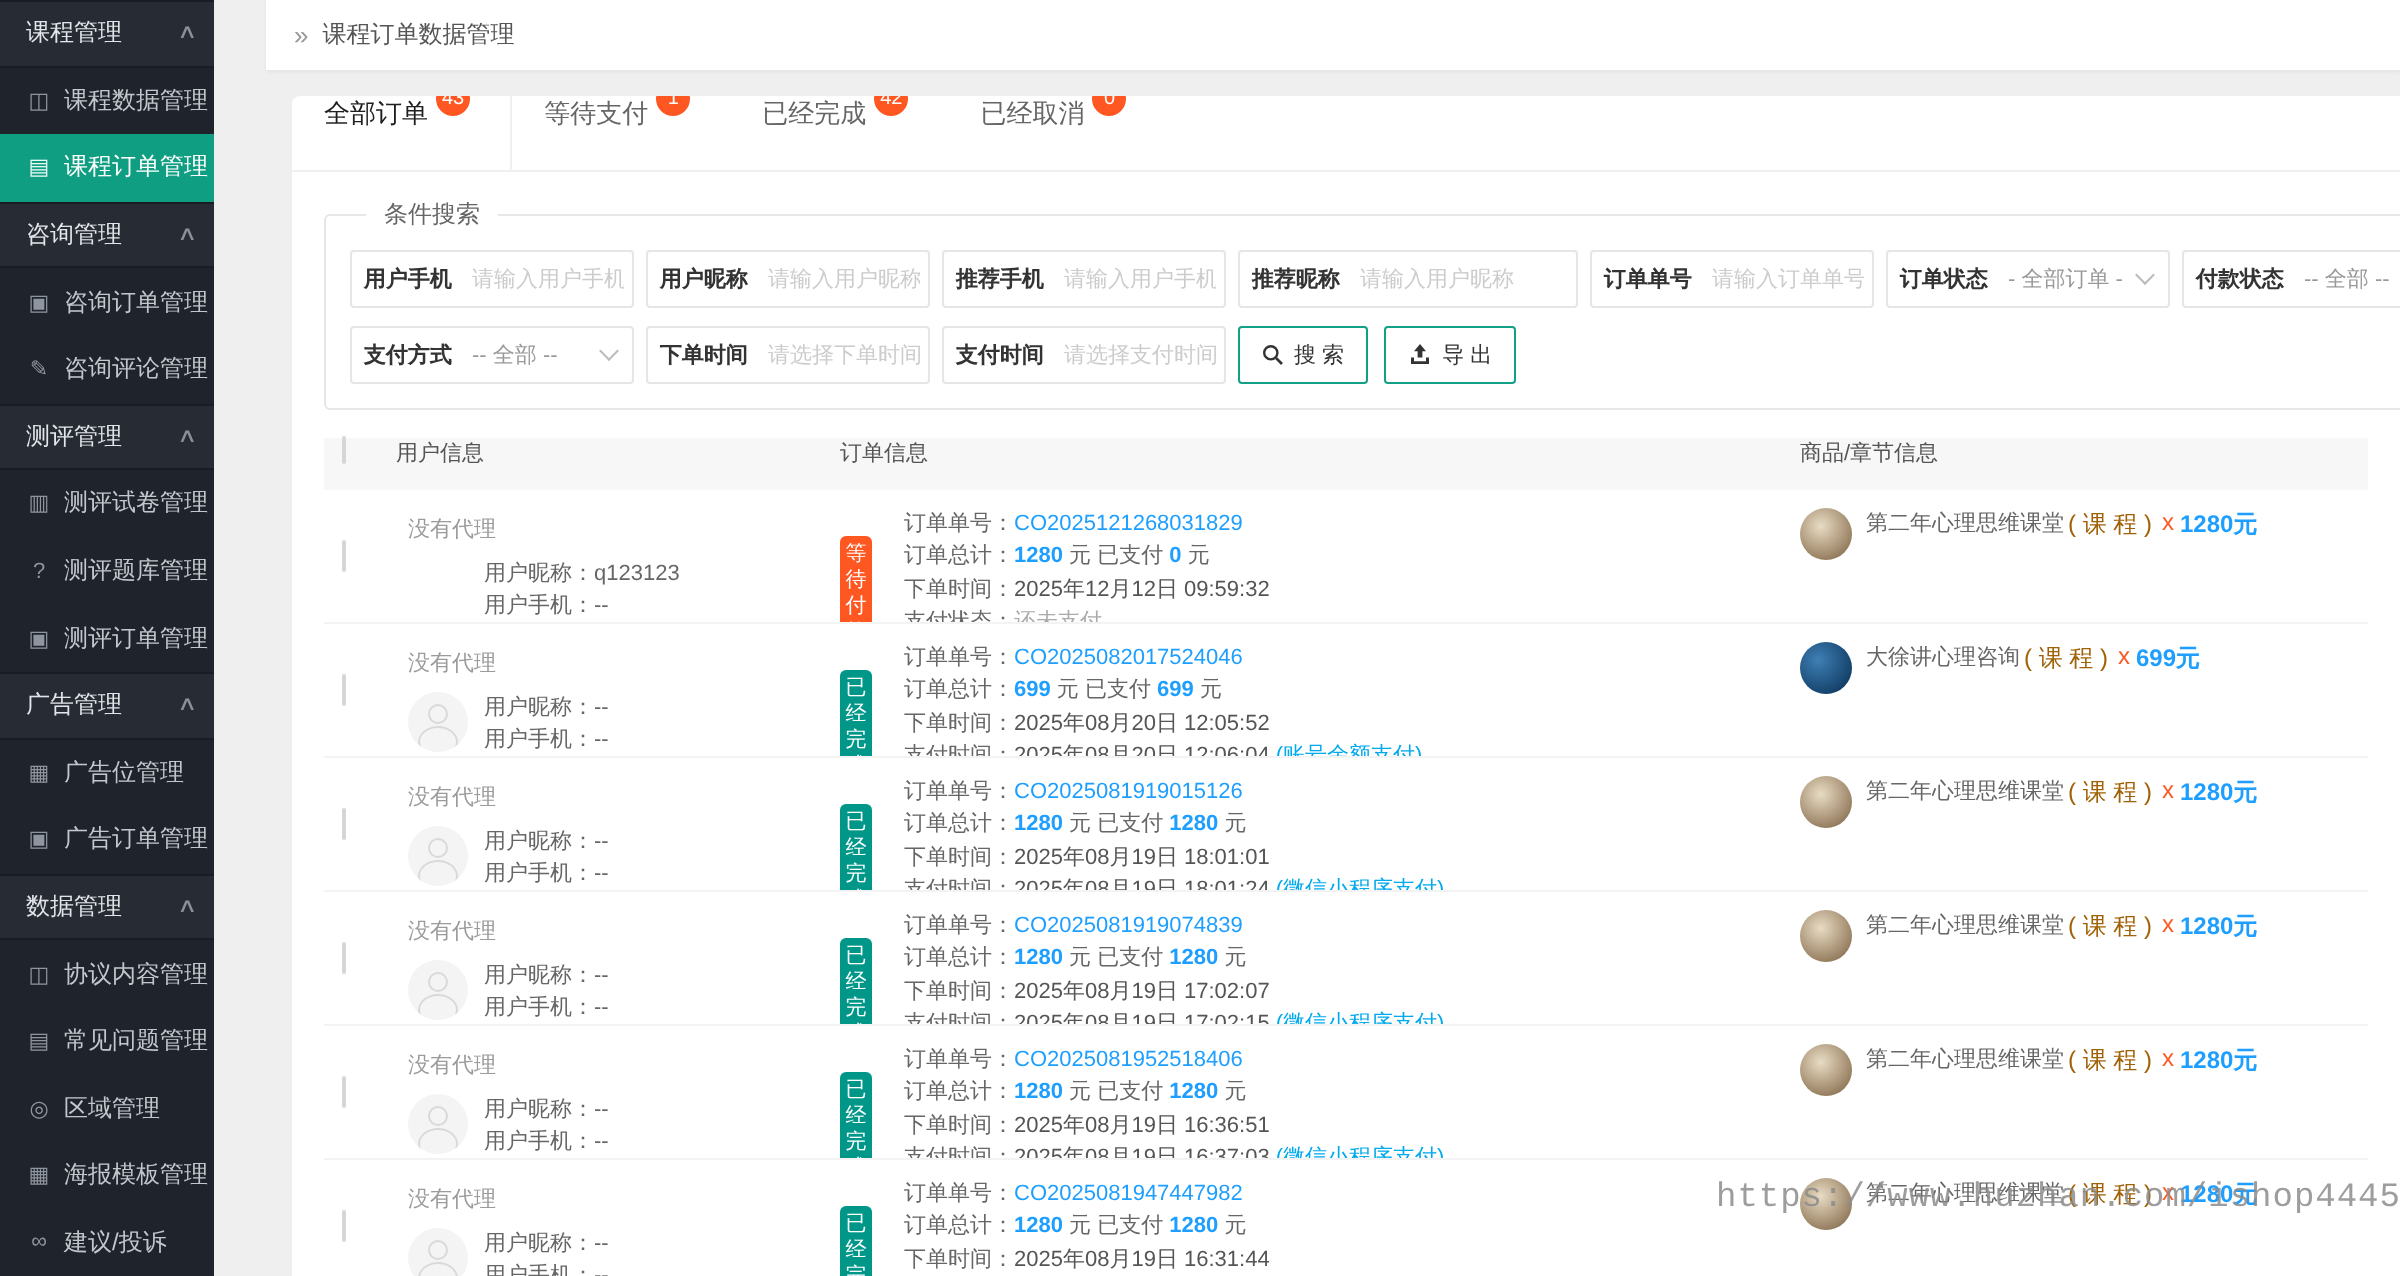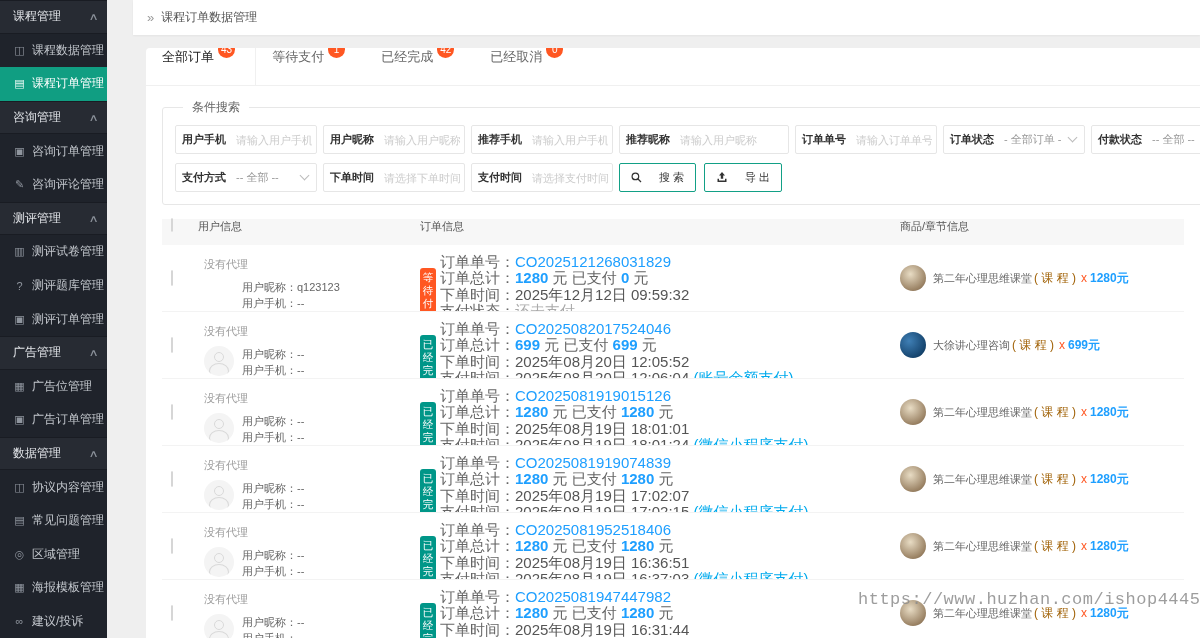--- a/index.html
+++ b/index.html
@@ -33,21 +33,21 @@
   fieldset.search legend{font-size:12px;color:#666;padding:0 9px;margin-left:8px}
   .frow{display:flex;margin-top:9px}
   .fgroup{display:flex;width:142px;margin-right:6px;border:1px solid #e6e6e6;border-radius:2px;height:29px;background:#fff;flex:none;overflow:hidden}
   .fgroup.w170{width:170px}
   .flabel{flex:none;display:flex;align-items:center;padding:0 6px;font-size:11px;color:#333;font-weight:700;white-space:nowrap}
   .fctrl{flex:1;min-width:0;display:flex;align-items:center}
   .fctrl input{border:none;outline:none;width:100%;height:100%;font-size:11px;color:#333;padding:0 4px;background:transparent}
   .fctrl input::placeholder{color:#ccc}
   .sel{display:flex;align-items:center;width:100%;justify-content:space-between;padding:0 8px 0 4px;color:#999;font-size:11px;cursor:pointer;white-space:nowrap}
   .chev{width:7px;height:7px;border-right:1px solid #bbb;border-bottom:1px solid #bbb;transform:rotate(45deg);margin-top:-4px;flex:none}
-  .btn{display:flex;align-items:center;gap:17px;height:29px;padding:0 11px;border:1px solid #12a086;border-radius:2px;background:#fff;color:#333;font-size:11px;margin-right:8px;cursor:pointer;white-space:nowrap}
+  .btn{display:flex;align-items:center;gap:5px;height:29px;padding:0 11px;border:1px solid #12a086;border-radius:2px;background:#fff;color:#333;font-size:11px;margin-right:8px;cursor:pointer;white-space:nowrap}
 
   
   .thead{display:flex;align-items:flex-start;height:26px;background:#f7f7f7;margin:14px 16px 0;font-size:11px;color:#555}
   .c-check{width:36px;flex:none;padding-left:9px}
   .c-user{width:222px;flex:none}
   .c-order{width:480px;flex:none}
   .c-prod{flex:1;min-width:0}
   .checkbox{width:14px;height:14px;border:1px solid #d6d6d6;border-radius:2px;background:#fff;cursor:pointer}
   .trow{display:flex;margin:0 16px;padding:9px 0 0;border-bottom:1px solid #f3f3f3;height:67px;overflow:hidden}
   .trow .c-check{padding-top:17px}
@@ -55,27 +55,27 @@
   .u-line{display:flex;margin-left:6px}
   .avatar{width:30px;height:30px;border-radius:50%;background:#f4f4f4;position:relative;overflow:hidden;flex:none;margin-right:8px}
   .avatar::before{content:'';position:absolute;top:6px;left:10px;width:8px;height:8px;border:1px solid #d9d9d9;border-radius:50%}
   .avatar::after{content:'';position:absolute;top:17px;left:5px;width:18px;height:14px;border:1px solid #d9d9d9;border-radius:50%}
   .avatar.ghost{visibility:hidden}
   .u-kv{font-size:11px;color:#666;line-height:16px}
   .o-wrap{display:flex}
   .o-badge{flex:none;width:16px;padding:3px 2px;border-radius:3px;color:#fff;font-size:10.5px;line-height:13px;text-align:center;word-break:break-all;align-self:flex-start;margin-top:14px}
   .o-badge.orange{background:#ff5722}
   .o-badge.green{background:#009688}
-  .o-lines{margin-left:4px;font-size:15px;color:#666;line-height:16.4px;white-space:nowrap}
+  .o-lines{margin-left:16px;font-size:11px;color:#666;line-height:16.4px;white-space:nowrap}
   .lnk{color:#1e9fff;cursor:pointer}
   .num{color:#1e9fff;font-weight:700}
   .time{color:#555}
   .mut{color:#aaa}
   .method{color:#01aaed;cursor:pointer}
-  .p-wrap{display:flex;align-items:center;height:48px;white-space:nowrap}
+  .p-wrap{display:flex;height:48px;white-space:nowrap}
   .thumb{width:26px;height:26px;border-radius:50%;margin-right:7px;flex:none}
   .thumb.sepia{background:radial-gradient(circle at 40% 35%,#e8dcc4,#9a8264 70%,#6f5a42)}
   .thumb.globe{background:radial-gradient(circle at 35% 35%,#3f7fb5,#16456f 70%,#0d2c4c)}
   .p-name{color:#666;font-size:11px}
   .p-type{color:#a16207;margin:0 2px}
   .p-x{color:#ff5722;margin:0 3px}
   .p-price{color:#1e9fff;font-weight:700}
 
   .watermark{position:absolute;left:858px;top:590px;font-family:"Liberation Mono","DejaVu Sans Mono",monospace;font-size:17px;color:#8d8d8d;letter-spacing:.5px;opacity:.85;z-index:5;pointer-events:none}
 </style>

